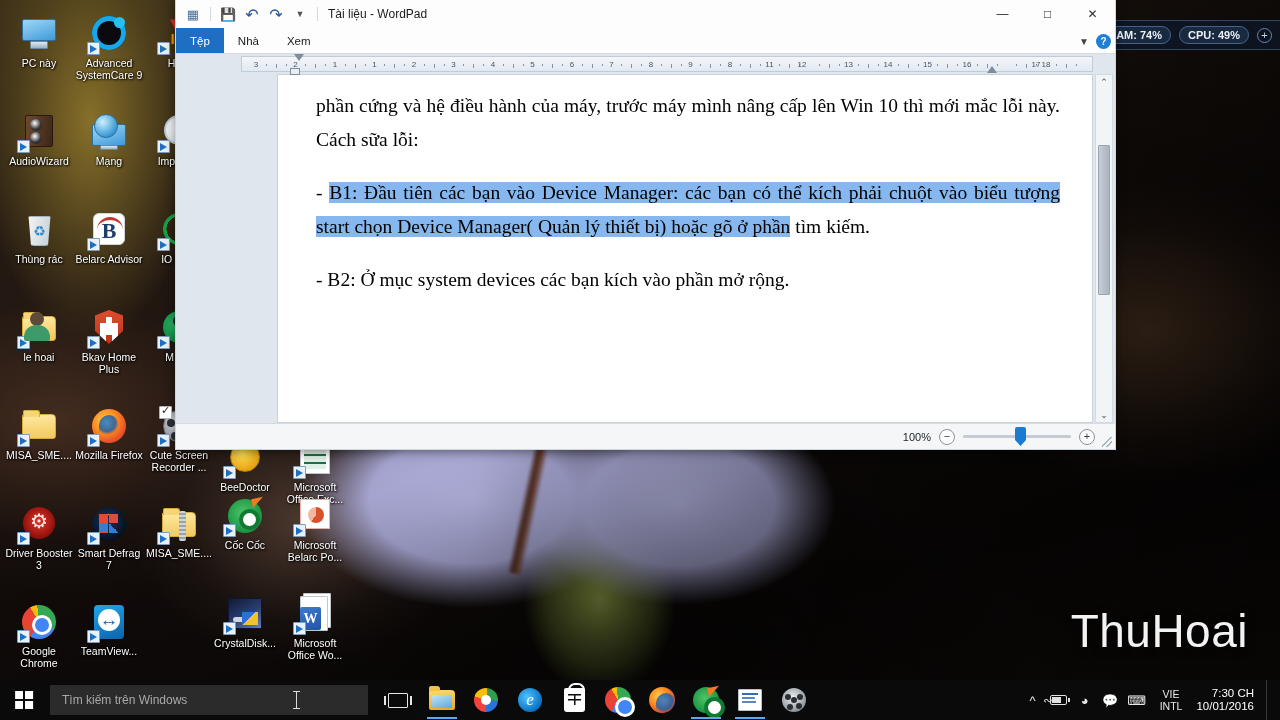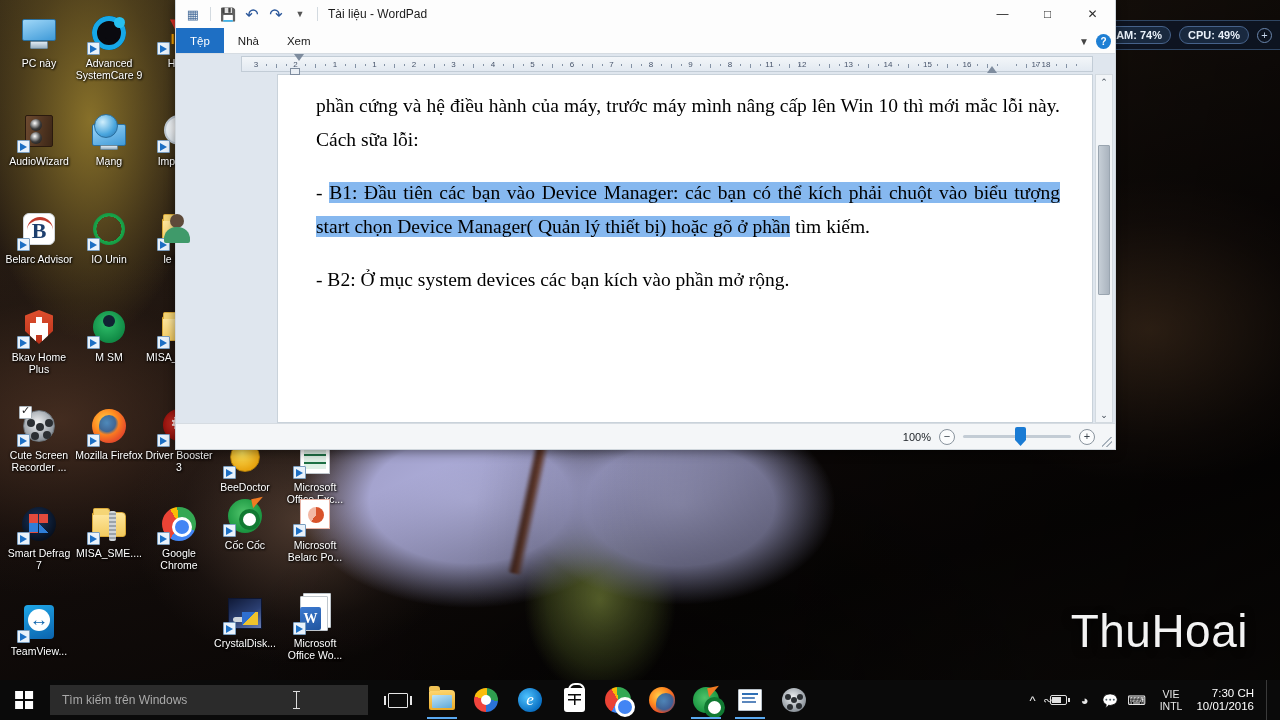--- a/index.html
+++ b/index.html
@@ -747,20 +747,28 @@
           <div class="art">
             <div class="impro"></div>
           </div>
           <div class="shortcut-arrow"></div>
         </div>
         <div class="label">Impro En</div>
       </div>
       <div class="dicon">
         <div class="glyph">
           <div class="art">
+            <div class="bin"></div>
+          </div>
+        </div>
+        <div class="label">Thùng rác</div>
+      </div>
+      <div class="dicon">
+        <div class="glyph">
+          <div class="art">
             <div class="belarc">B</div>
           </div>
           <div class="shortcut-arrow"></div>
         </div>
         <div class="label">Belarc Advisor</div>
       </div>
       <div class="dicon">
         <div class="glyph">
           <div class="art">
             <div class="iobit"></div>
@@ -803,35 +811,35 @@
           <div class="art">
             <div class="folder"></div>
           </div>
           <div class="shortcut-arrow"></div>
         </div>
         <div class="label">MISA_SME....</div>
       </div>
       <div class="dicon">
         <div class="glyph">
           <div class="art">
+            <div class="firefox"></div>
+          </div>
+          <div class="shortcut-arrow"></div>
+        </div>
+        <div class="label">Mozilla Firefox</div>
+      </div>
+      <div class="dicon">
+        <div class="glyph">
+          <div class="art">
             <div class="filmreel"></div>
             <div class="check-badge"></div>
           </div>
           <div class="shortcut-arrow"></div>
         </div>
         <div class="label">Cute Screen Recorder ...</div>
-      </div>
-      <div class="dicon">
-        <div class="glyph">
-          <div class="art">
-            <div class="firefox"></div>
-          </div>
-          <div class="shortcut-arrow"></div>
-        </div>
-        <div class="label">Mozilla Firefox</div>
       </div>
       <div class="dicon">
         <div class="glyph">
           <div class="art">
             <div class="dbooster"></div>
           </div>
           <div class="shortcut-arrow"></div>
         </div>
         <div class="label">Driver Booster 3</div>
       </div>

